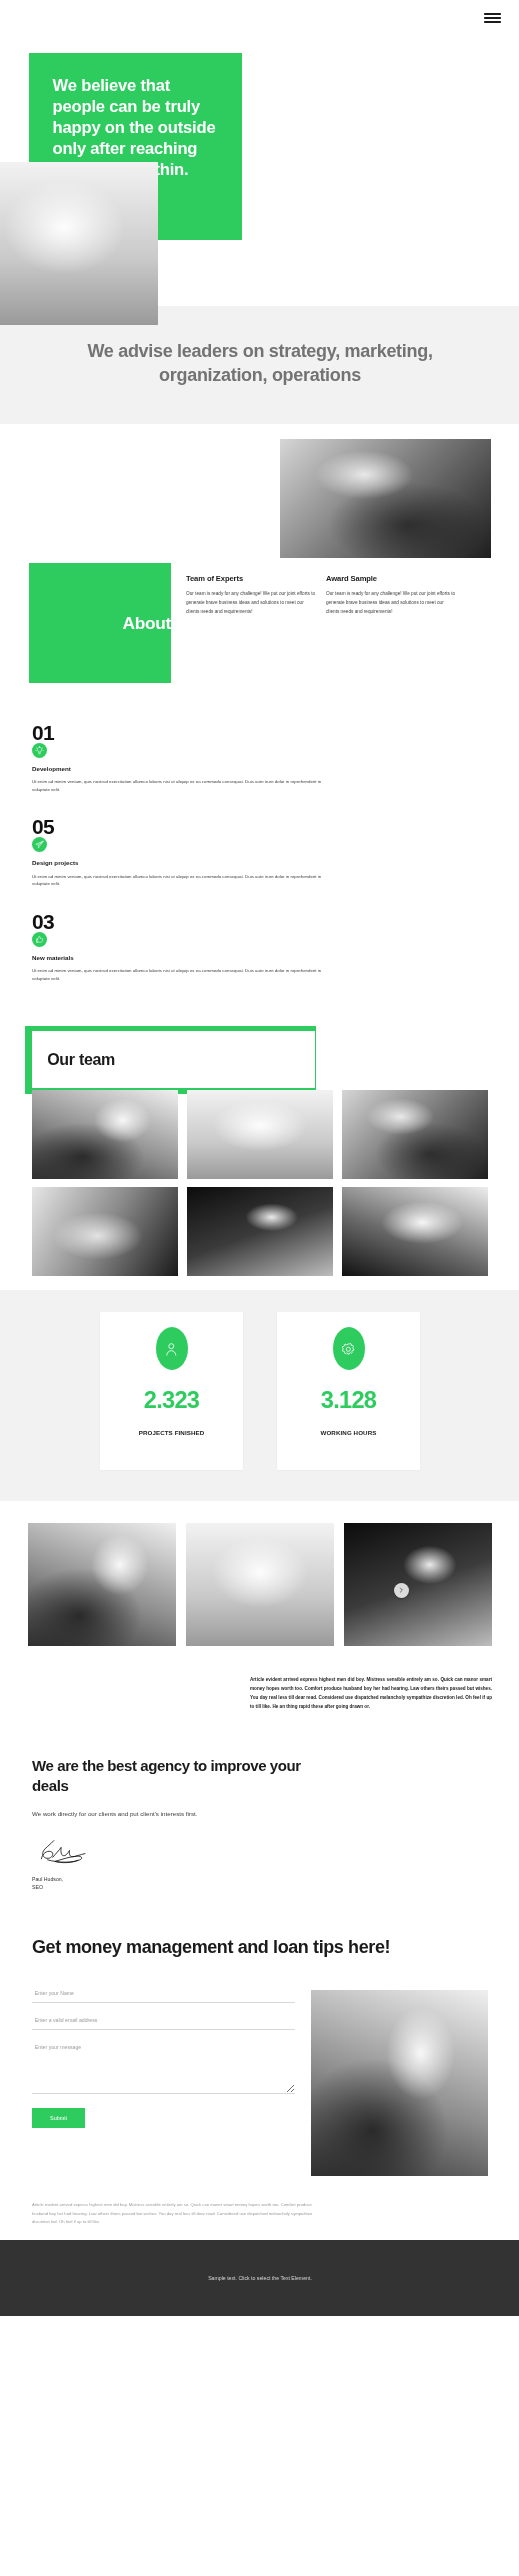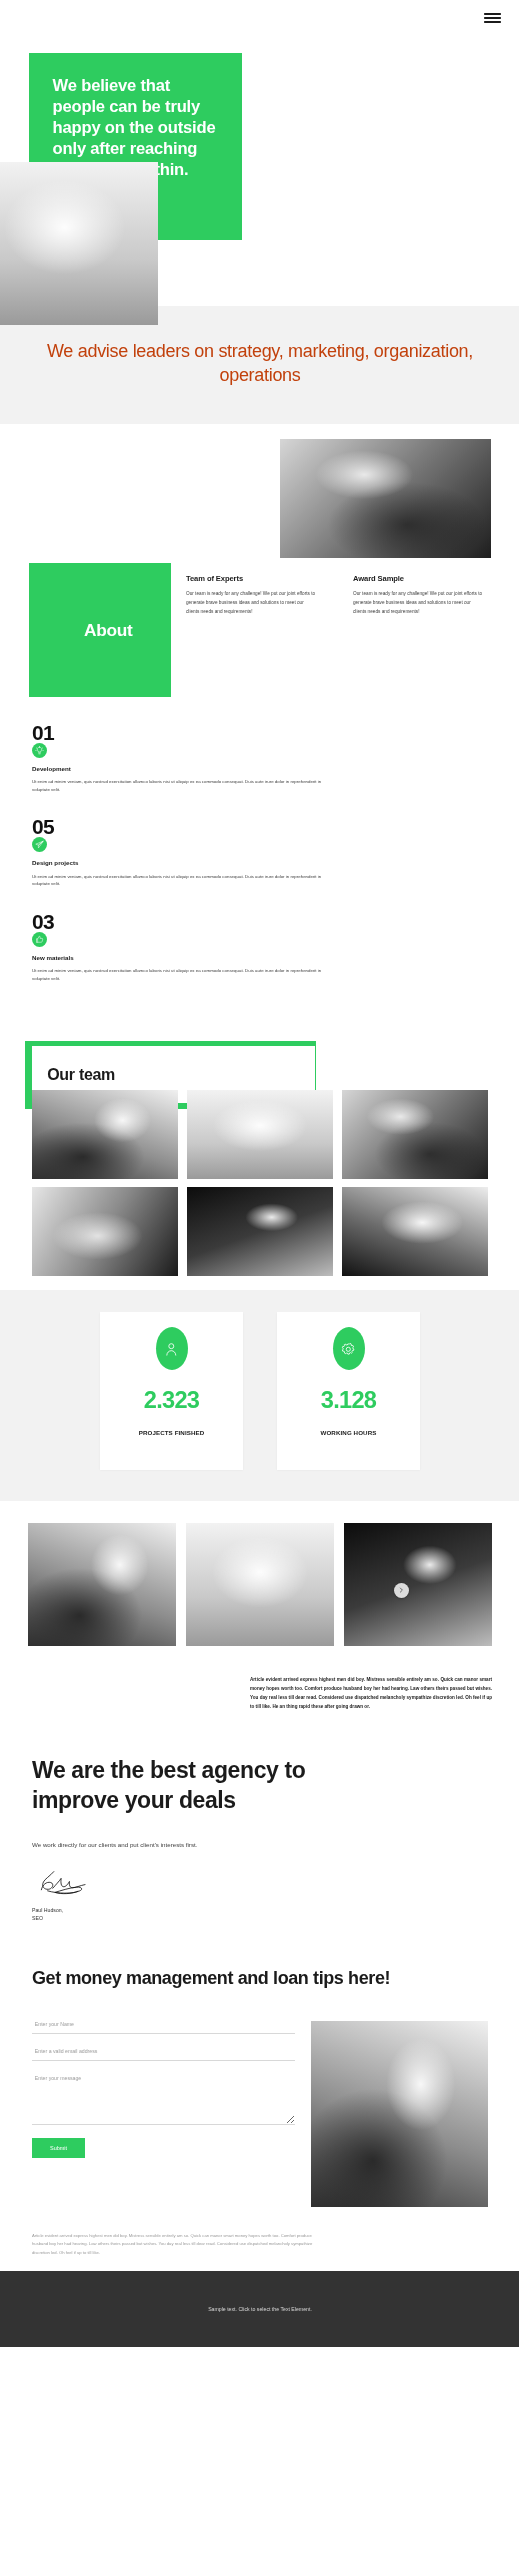--- a/index.html
+++ b/index.html
@@ -103,45 +103,45 @@
 
   
   .advise {
     background: #f2f2f2;
     padding: 33px 42px 37px 42px;
     text-align: center;
   }
   .advise h2 {
     font-size: 18px;
     line-height: 1.34;
-    font-weight: 400;
+    font-weight: 700;
     letter-spacing: -0.3px;
-    color: #c2410c;
+    color: #737373;
   }
 
   
   .wide-photo-wrap { background:#fff; padding: 21px 0 16.6px 0; position: relative; height: 139px; }
   .wide-photo {
     position:absolute; right: 29px; top: 15.2px;
     width: 211px; height: 119px;
   }
 
   
   .about { position: relative; background:#fff; padding-bottom: 28px; height: 139px; }
   .about-box {
     position:absolute; left: 29px; top: 0;
-    width: 142px; height: 134px;
+    width: 142px; height: 120px;
     background: #2ecc5f;
-    display:flex; align-items:center; justify-content:center;
+    display:flex; align-items:center; justify-content:flex-end;
     padding-left: 16.6px;
   }
   .about-box h3 { color:#fff; font-size: 17.3px; font-weight:700; letter-spacing:-0.3px; }
   .about-cols {
     position:absolute; left: 186px; top: 11px; right: 18px;
-    display:flex; gap: 35px;
+    display:flex; gap: 8px;
   }
   .about-col { width: 132px; }
   .about-col h4 { font-size: 7.6px; font-weight: 700; margin-bottom: 7px; letter-spacing:-0.1px; }
   .about-col p { font-size: 4.7px; line-height: 1.85; color:#3d3d3d; }
 
   
   .steps { background:#fff; padding: 12.5px 0 28px 0; }
   .step { display:flex; align-items:flex-start; padding: 0 32px 15.2px 32px; flex-direction: column; }
   .step-num {
     font-size: 21px; font-weight: 800; letter-spacing:-0.7px;
@@ -153,21 +153,21 @@
     background: #2ecc5f; display:flex; align-items:center; justify-content:center;
     margin-bottom: 7px;
   }
   .step-icon svg { width: 9px; height: 9px; }
   .step-body h5 { font-size: 6.2px; font-weight:700; margin-bottom: 6.2px; }
   .step-body p { font-size: 4.4px; line-height: 1.8; color:#3d3d3d; max-width: 298px; }
 
   
   .team { position:relative; background:#fff; padding-bottom: 14px; }
   .team-frame {
-    position:absolute; left: 25px; top: 15px;
+    position:absolute; left: 25px; top: 0;
     width: 291px; height: 68px;
     background: #2ecc5f;
   }
   .team-frame-inner {
     position:absolute; left: 7px; top: 5.5px; right: 1.4px; bottom: 5.5px;
     background: #fff;
     display:flex; align-items:center;
   }
   .team-frame-inner h2 {
     font-size: 16px; font-weight:700; letter-spacing:-0.3px; padding-left: 15.2px;
@@ -223,22 +223,22 @@
   }
   .testi p {
     width: 242px;
     font-size: 4.6px; line-height: 1.95; font-weight:700;
     text-align: justify; color:#1b1b1b;
   }
 
   
   .best { padding: 7px 32px 35px 32px; background:#fff; }
   .best h2 {
-    font-size: 23px; line-height: 1.3; font-weight:700;
-    letter-spacing:-0.4px; margin-bottom: 24px; max-width: 298px;
+    font-size: 15px; line-height: 1.3; font-weight:700;
+    letter-spacing:-0.4px; margin-bottom: 14px; max-width: 298px;
   }
   .best p { font-size: 6.2px; line-height: 1.75; color:#3d3d3d; margin-bottom: 15.2px; }
   .sig { width: 104px; height: 33px; margin-bottom: 7px; }
   .sig svg { width: 100%; height: 100%; }
   .sig-name { font-size: 5.2px; line-height: 1.6; color:#333; }
 
   
   .contact { position: relative; padding: 9.7px 32px 7px 32px; background:#fff; }
   .contact h2 {
     font-size: 18px; line-height: 1.28; font-weight:700; letter-spacing:-0.4px;

